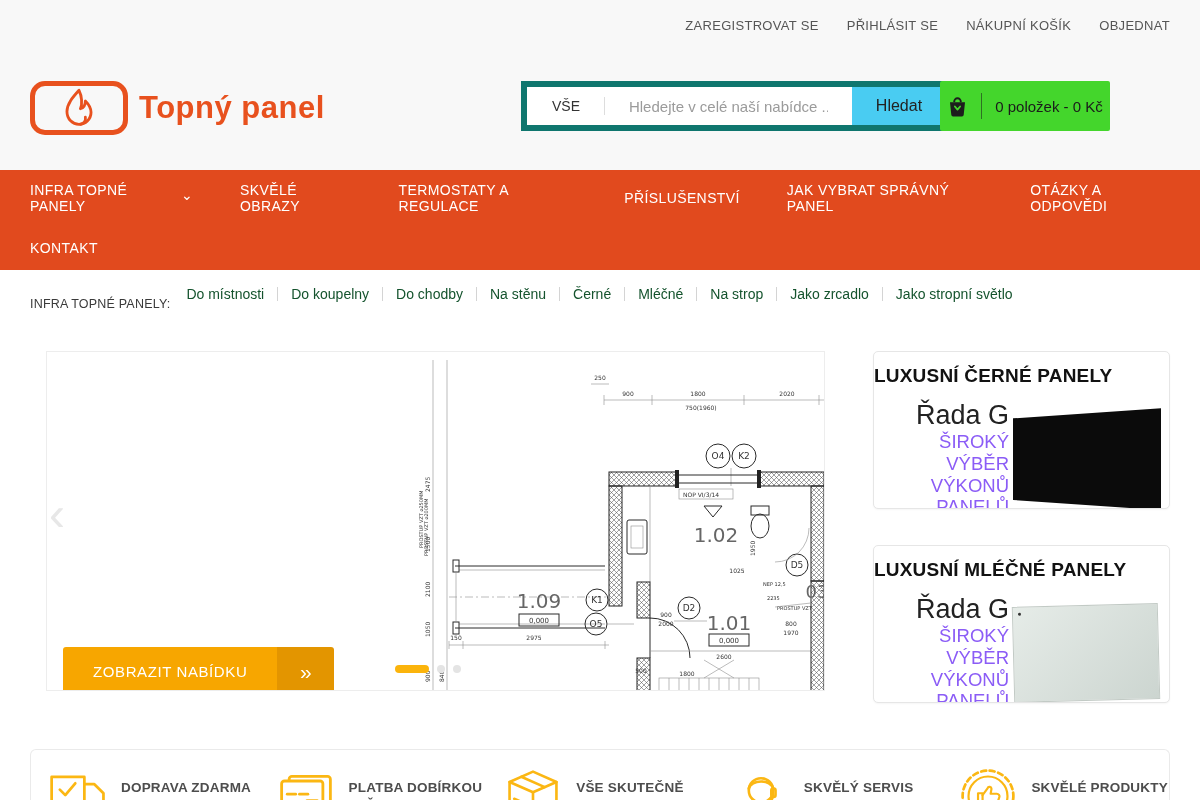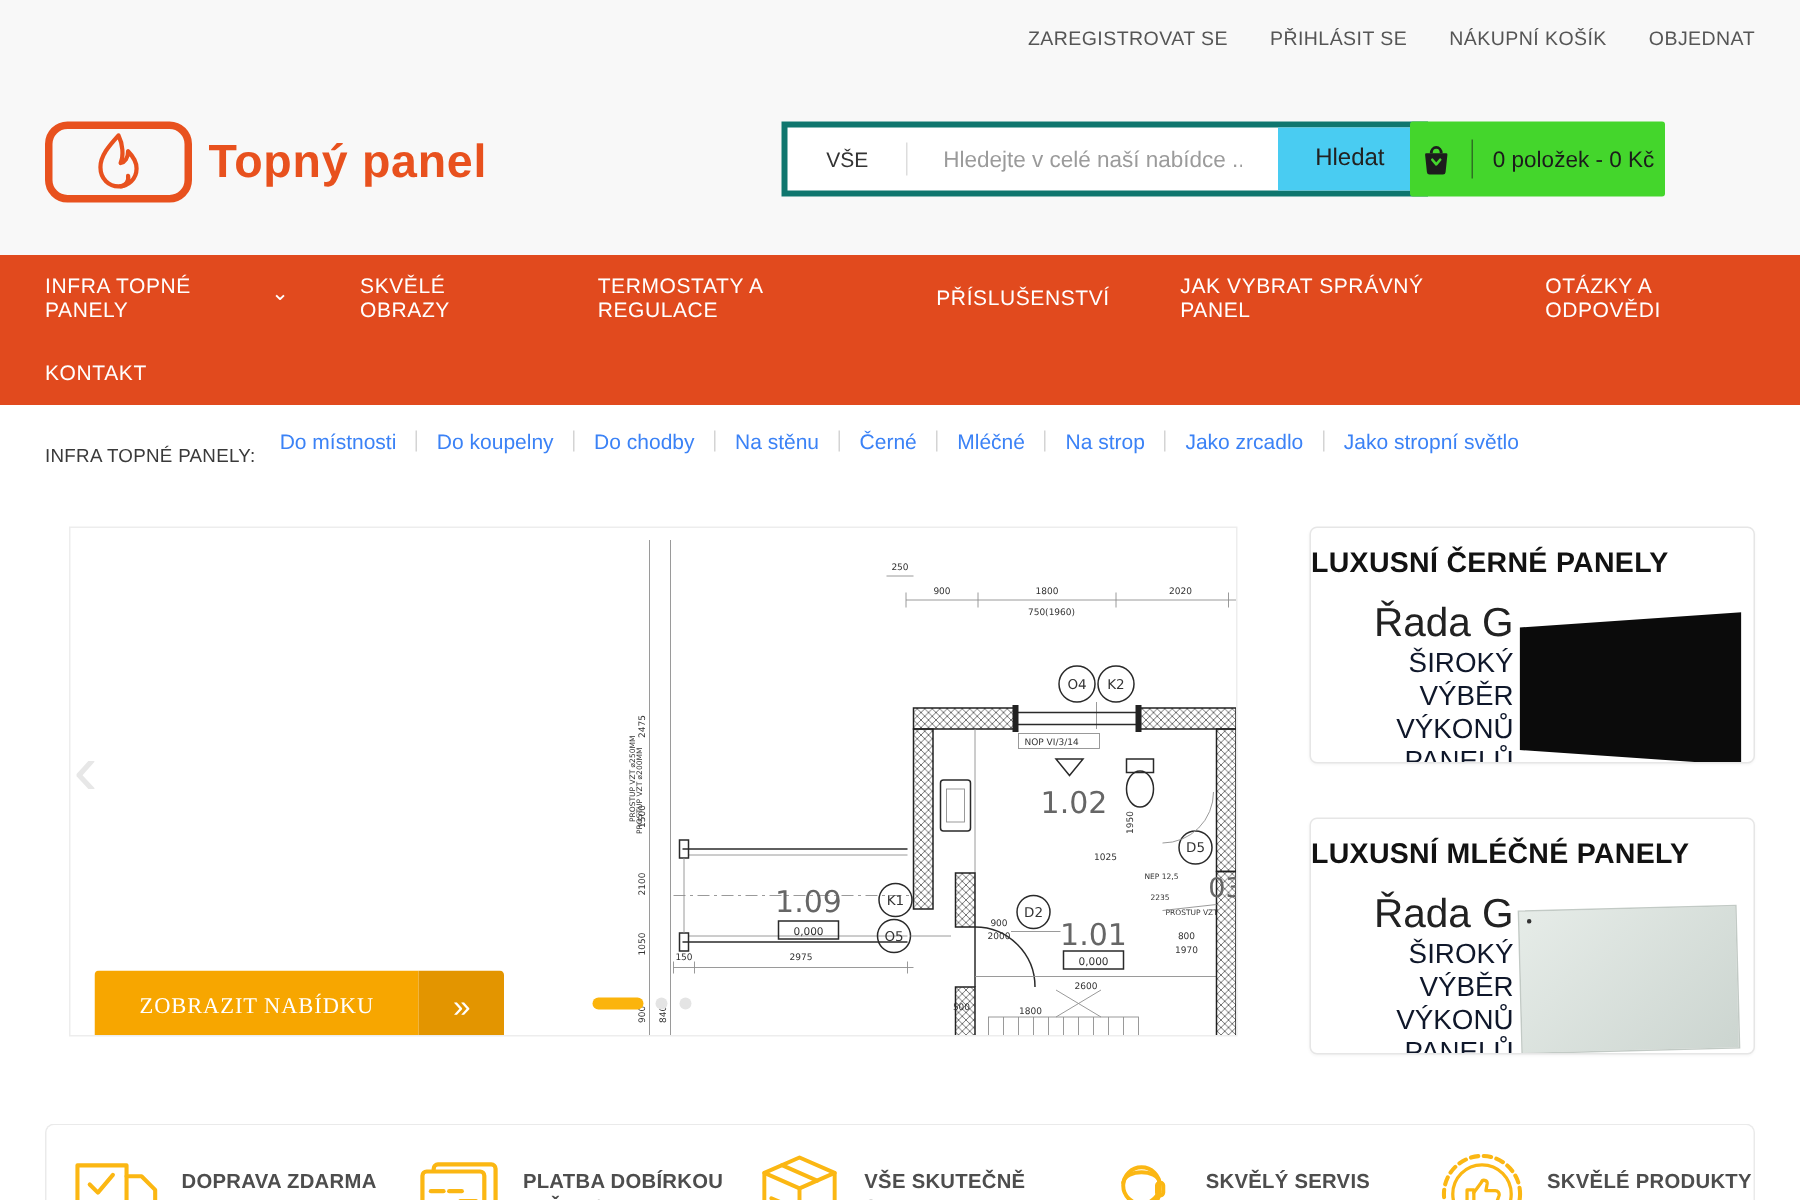--- a/index.html
+++ b/index.html
@@ -12,21 +12,21 @@
     gap: 28px; padding-right: 30px; }
   .topbar a { font-size: 13px; color: #555; letter-spacing: .3px; text-decoration: none; cursor: pointer; }
 
   .header { position: relative; height: 120px; }
   .logo { position: absolute; left: 30px; top: 31px; display: flex; align-items: center; cursor: pointer; }
   .logo-box { width: 98px; height: 54px; border: 5px solid #e8511e; border-radius: 15px;
     display: flex; align-items: center; justify-content: center; }
   .logo-text { margin-left: 11px; font-size: 31px; font-weight: bold; color: #e8511e; letter-spacing: .5px; }
 
   .search { position: absolute; left: 521px; top: 31px; width: 431px; height: 50px;
-    background: #fff; border: 4px solid #0f766e; display: flex; align-items: stretch; }
+    background: #fff; border: 6px solid #0f766e; display: flex; align-items: stretch; }
   .search-cat { width: 92px; display: flex; align-items: center; justify-content: center;
     font-size: 14px; color: #333; cursor: pointer; position: relative; }
   .search-cat::after { content: ""; position: absolute; right: 0; top: 10px; bottom: 10px; width: 1px; background: #ddd; }
   .search-input { flex: 1; border: none; outline: none; font-size: 15px; color: #444;
     padding: 0 24px; background: transparent; font-family: inherit; }
   .search-input::placeholder { color: #9b9b9b; }
   .search-btn { width: 111px; border: none; background: #49ccf2; color: #222; font-size: 16px;
     cursor: pointer; font-family: inherit; }
 
   .cart { position: absolute; left: 940px; top: 31px; width: 170px; height: 50px; background: #44d62c;
@@ -37,47 +37,47 @@
   
   .nav { background: #e14a1e; padding: 0 30px; }
   .nav-row1 { height: 55px; display: flex; align-items: center; gap: 47px; }
   .nav-row2 { height: 45px; display: flex; align-items: center; }
   .nav-item { color: #ffffff; font-size: 14px; letter-spacing: .4px; cursor: pointer; display: flex; align-items: center; gap: 8px; }
   .nav-caret { font-size: 14px; line-height: 8px; position: relative; top: -3px; }
 
   
   .subnav { height: 48px; display: flex; align-items: center; padding-left: 30px; background: #fff; }
   .subnav-label { font-size: 12.5px; color: #3a3a3a; margin-right: 16px; letter-spacing: .2px; margin-top: 20px; }
-  .subnav a { font-size: 14px; color: #3b82f6; text-decoration: none; cursor: pointer; }
+  .subnav a { font-size: 14px; color: #14532d; text-decoration: none; cursor: pointer; }
   .subnav .divider { width: 1px; height: 14px; background: #d4d4d4; margin: 0 13px; }
 
   
   .content { display: flex; padding: 0 30px; margin-top: 33px; }
   .hero { position: relative; width: 779px; height: 340px; margin-left: 16px;
     border: 1px solid #ededed; background: #fff; overflow: hidden; }
   .hero-plan { position: absolute; right: 0; top: 8px; }
   .hero-prev { position: absolute; left: 2px; top: 138px; font-size: 48px; color: #e7e7e7; cursor: pointer; line-height: 1; }
   .cta { position: absolute; left: 16px; top: 295px; height: 49px; display: flex; border-radius: 3px; overflow: hidden; cursor: pointer; }
   .cta-main { background: #f7a600; color: #fff; font-size: 15px; letter-spacing: .6px;
-    display: flex; align-items: center; padding: 0 30px; font-family: Liberation Serif, serif; }
+    display: flex; align-items: center; padding: 0 30px; }
   .cta-arrow { width: 57px; background: #e39500; color: #fff; font-size: 21px;
     display: flex; align-items: center; justify-content: center; }
   .dots { position: absolute; left: 348px; top: 313px; display: flex; align-items: center; gap: 8px; }
   .dot-active { width: 34px; height: 8px; border-radius: 4px; background: #fbb40c; cursor: pointer; }
   .dot { width: 8px; height: 8px; border-radius: 50%; background: #e4e4e4; cursor: pointer; }
 
   
   .side { margin-left: auto; width: 297px; display: flex; flex-direction: column; gap: 36px; }
   .banner { height: 158px; border: 1px solid #e6e6e6; border-radius: 5px; background: #fff;
     box-shadow: 0 1px 2px rgba(0,0,0,.04); cursor: pointer; overflow: hidden; }
   .banner-title { margin-top: 13px; font-size: 19px; font-weight: 700; color: #121212; letter-spacing: .2px; }
   .banner-row { display: flex; align-items: center; margin-top: 13px; }
   .banner-textcol { flex: 1; text-align: right; }
   .banner-line1 { font-size: 27px; color: #222; }
-  .banner-line2, .banner-line3 { font-size: 18.5px; font-weight: 500; color: #0f172a; line-height: 1.18; }
+  .banner-line2, .banner-line3 { font-size: 18.5px; font-weight: 500; color: #8b5cf6; line-height: 1.18; }
   .panel-wrap { width: 152px; height: 106px; position: relative; margin-right: 8px; flex-shrink: 0; }
   .panel-black { position: absolute; right: 0; top: 2px; width: 148px; height: 102px; background: #0b0b0b;
     clip-path: polygon(0 10%, 100% 0, 100% 100%, 0 90%); }
   .panel-milky { position: absolute; right: 2px; top: 5px; width: 146px; height: 96px;
     background: linear-gradient(135deg, #e6ece8, #ccd5d0); border: 1px solid #c2cac5; transform: rotate(-1.5deg); }
   .panel-dot { position: absolute; left: 5px; top: 5px; width: 3px; height: 3px; border-radius: 50%; background: #333; }
 
   
   .features { margin: 46px 30px 0 30px; border: 1px solid #eaeaea; border-bottom: none;
     border-radius: 6px 6px 0 0; background: #fff; display: flex; padding-top: 17px; height: 120px; }

